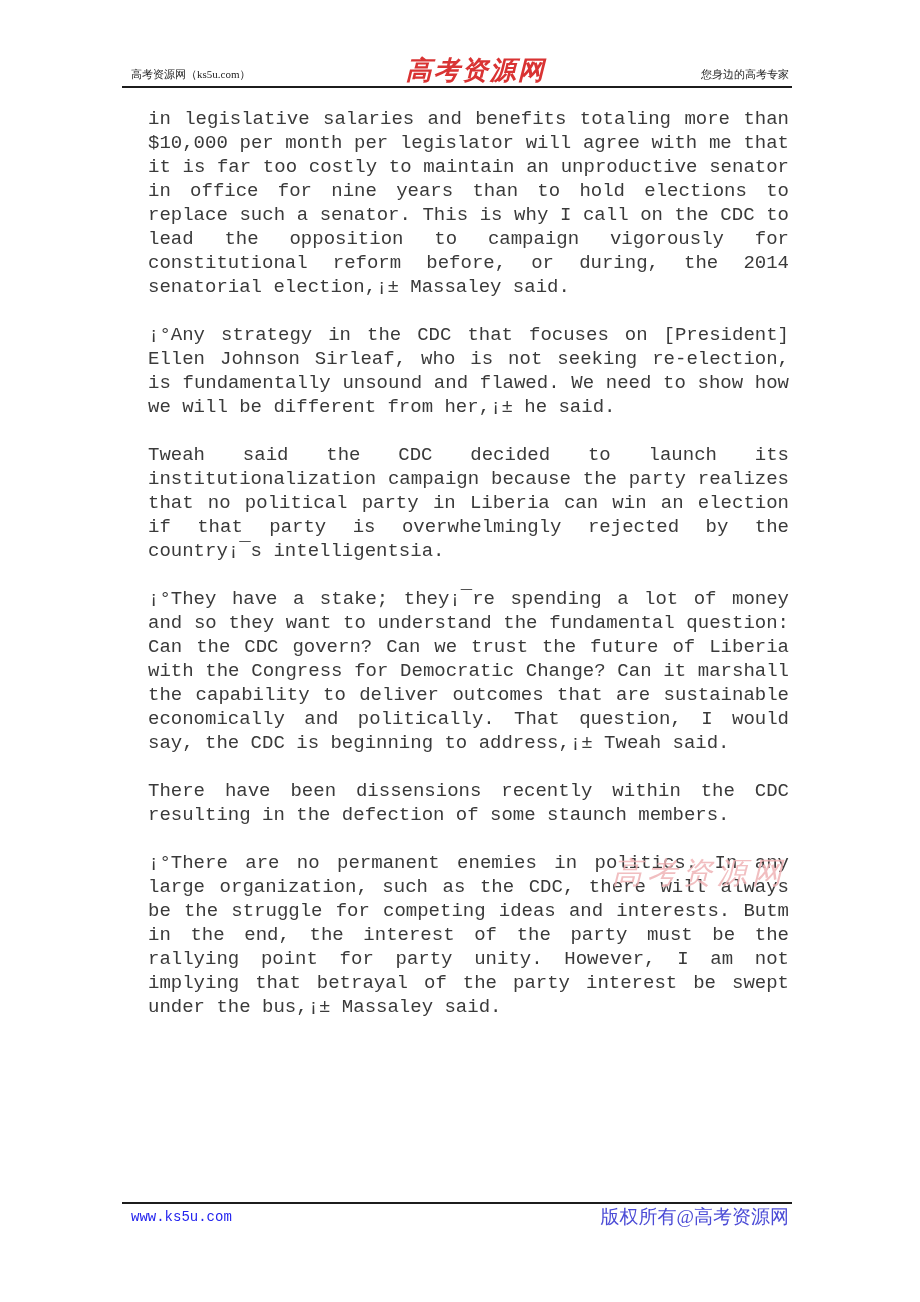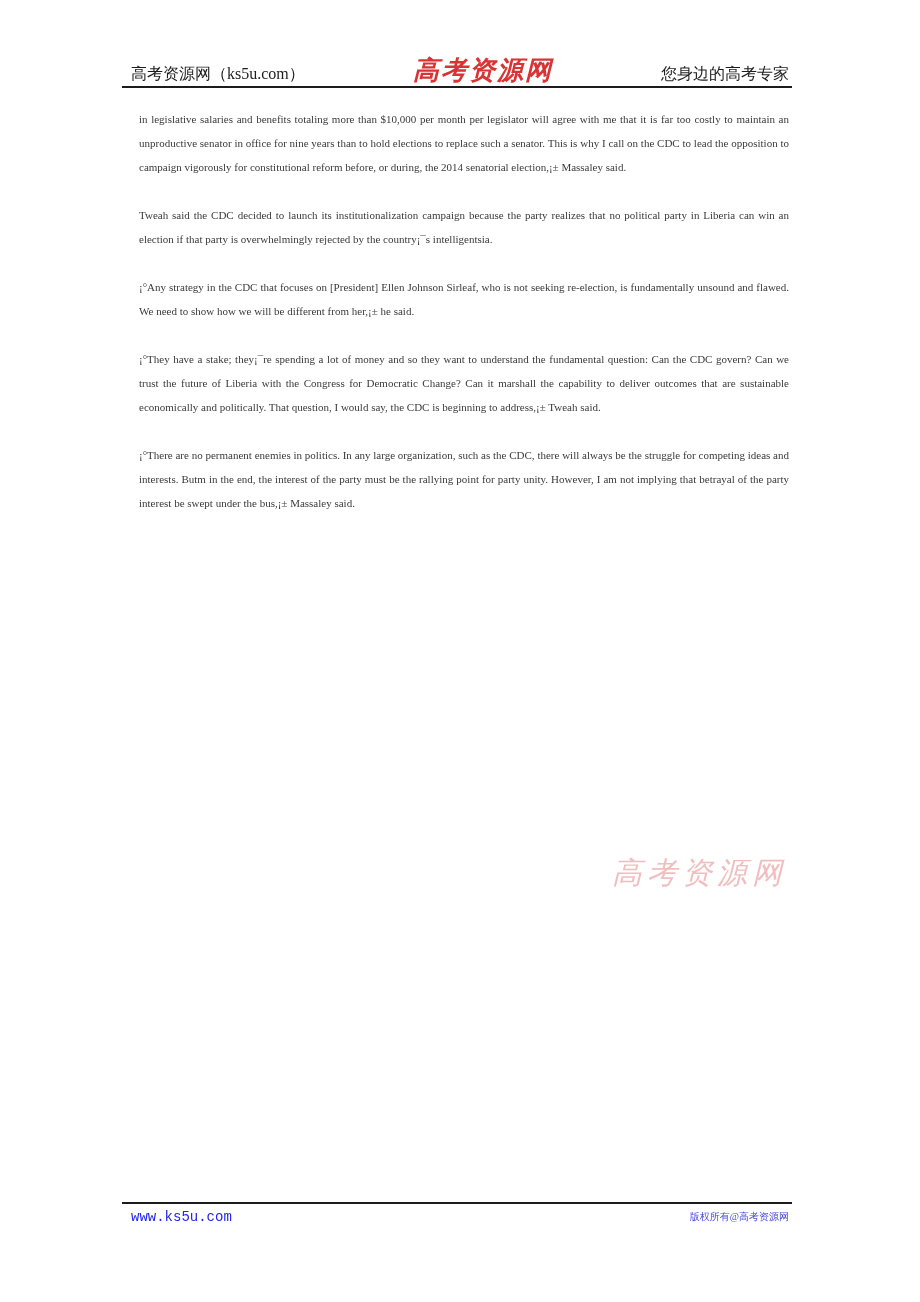--- a/index.html
+++ b/index.html
@@ -18,21 +18,21 @@
     left: 131px;
     top: 46px;
     width: 658px;
     height: 38px;
     display: flex;
     justify-content: space-between;
     align-items: flex-end;
   }
   .header-left, .header-right {
     font-family: "Liberation Serif", "DejaVu Serif", serif;
-    font-size: 16px;
+    font-size: 11px;
     color: #1c1c1c;
     line-height: 20px;
     white-space: nowrap;
   }
   .header-logo {
     font-family: "Liberation Serif", "DejaVu Serif", serif;
     font-size: 26px;
     font-weight: bold;
     font-style: italic;
     color: var(--logo-red, #d93333);
@@ -52,23 +52,23 @@
   }
 
   
   .content {
     position: absolute;
     left: 131px;
     top: 107px;
     width: 658px;
   }
   .content p {
-    margin: 0 0 24px 8px;
-    font-family: Liberation Serif, serif;
-    font-size: 11px;
+    margin: 0 0 24px 17px;
+    font-family: Liberation Mono, monospace;
+    font-size: 19px;
     line-height: 24px;
     color: var(--body-text, #3a3a3a);
     text-align: justify;
     word-spacing: normal;
   }
 
   
   .watermark {
     position: absolute;
     left: 612px;
@@ -105,43 +105,44 @@
   .footer-link {
     font-family: "Liberation Mono", "DejaVu Sans Mono", monospace;
     font-size: 14px;
     line-height: 18px;
     color: var(--footer-link-blue, #2323ee);
     text-decoration: none;
     white-space: nowrap;
   }
   .footer-copyright {
     font-family: "Liberation Serif", "DejaVu Serif", serif;
-    font-size: 10px;
+    font-size: 19px;
     line-height: 18px;
     color: var(--footer-copyright-blue, #4b4bd6);
     white-space: nowrap;
   }
 </style>
 </head>
 <body>
 
 <div class="page">
 
   <div class="header">
     <span class="header-left">高考资源网（ks5u.com）</span>
     <span class="header-logo">高考资源网</span>
     <span class="header-right">您身边的高考专家</span>
   </div>
   <div class="header-rule"></div>
 
   <div class="content">
     <p>in legislative salaries and benefits totaling more than $10,000 per month per legislator will agree with me that it is far too costly to maintain an unproductive senator in office for nine years than to hold elections to replace such a senator. This is why I call on the CDC to lead the opposition to campaign vigorously for constitutional reform before, or during, the 2014 senatorial election,¡± Massaley said.</p>
+    <p>¡°Any strategy in the CDC that focuses on [President] Ellen Johnson Sirleaf, who is not seeking re-election, is fundamentally unsound and flawed. We need to show how we will be different from her,¡± he said.</p>
     <p>Tweah said the CDC decided to launch its institutionalization campaign because the party realizes that no political party in Liberia can win an election if that party is overwhelmingly rejected by the country¡¯s intelligentsia.</p>
-    <p>¡°Any strategy in the CDC that focuses on [President] Ellen Johnson Sirleaf, who is not seeking re-election, is fundamentally unsound and flawed. We need to show how we will be different from her,¡± he said.</p>
     <p>¡°They have a stake; they¡¯re spending a lot of money and so they want to understand the fundamental question: Can the CDC govern? Can we trust the future of Liberia with the Congress for Democratic Change? Can it marshall the capability to deliver outcomes that are sustainable economically and politically. That question, I would say, the CDC is beginning to address,¡± Tweah said.</p>
+    <p>There have been dissensions recently within the CDC resulting in the defection of some staunch members.</p>
     <p>¡°There are no permanent enemies in politics. In any large organization, such as the CDC, there will always be the struggle for competing ideas and interests. Butm in the end, the interest of the party must be the rallying point for party unity. However, I am not implying that betrayal of the party interest be swept under the bus,¡± Massaley said.</p>
   </div>
 
   <span class="watermark">高考资源网</span>
 
   <div class="footer-rule"></div>
   <div class="footer">
     <a href="#" class="footer-link">www.ks5u.com</a>
     <span class="footer-copyright">版权所有@高考资源网</span>
   </div>

